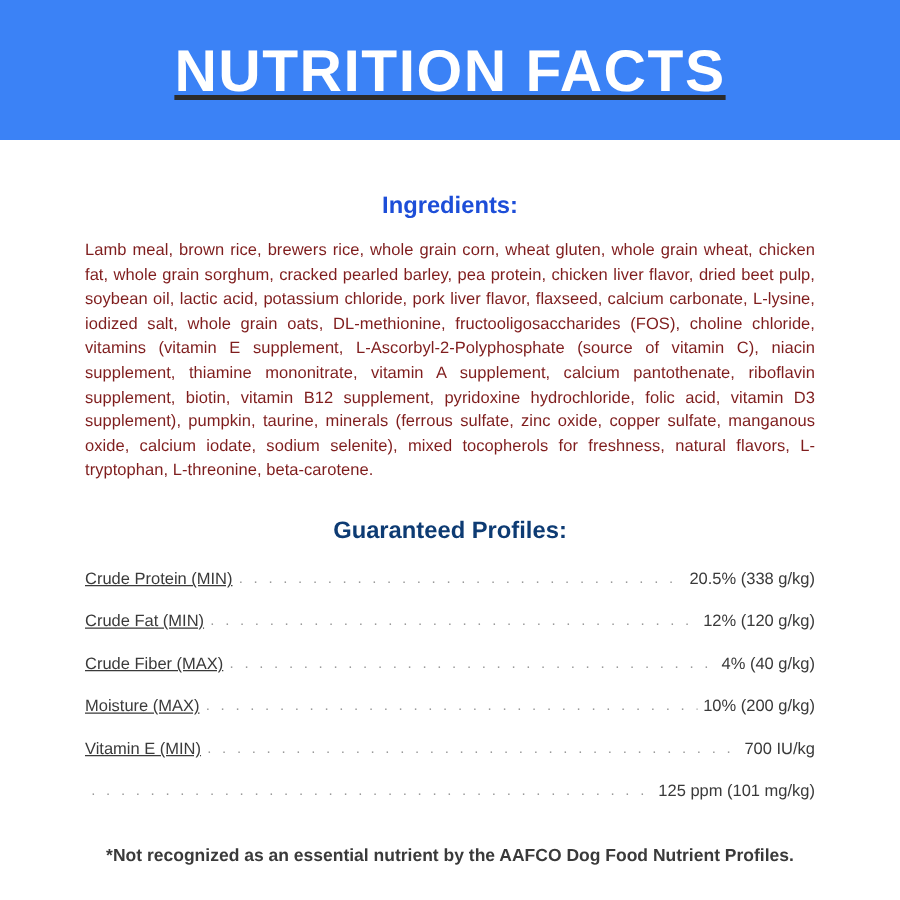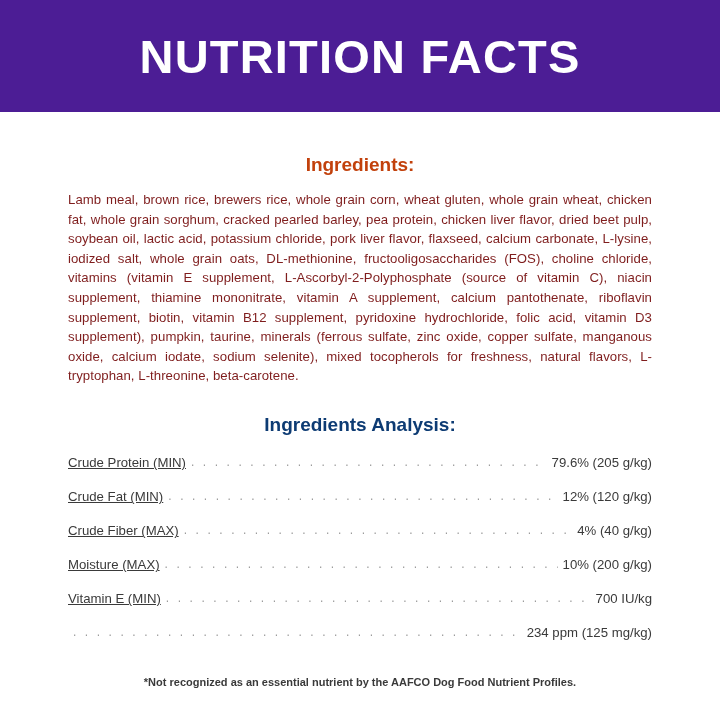--- a/index.html
+++ b/index.html
@@ -16,40 +16,41 @@
   }
   .page {
     width: 720px;
     height: 720px;
     position: relative;
     box-sizing: border-box;
   }
   .header-band {
     width: 100%;
     height: 112px;
-    background: #4c1d95;
+    background: #3b82f6;
     display: flex;
     align-items: center;
     justify-content: center;
+    text-decoration: underline;
   }
   .header-title {
     color: #ffffff;
     font-size: 47px;
     font-weight: bold;
     letter-spacing: 1.2px;
     line-height: 1;
     text-align: center;
     font-family: "Liberation Sans", sans-serif;
   }
   .content {
     padding: 0 68px;
     box-sizing: border-box;
   }
   .section-heading {
-    color: #c2410c;
+    color: #1d4ed8;
     font-size: 19px;
     font-weight: bold;
     text-align: center;
     margin-top: 42px;
     margin-bottom: 14px;
   }
   .ingredients-text {
     font-size: 13.2px;
     line-height: 19.6px;
     text-align: justify;
@@ -90,47 +91,47 @@
     position: relative;
     top: -1px;
   }
   .analysis-row .value {
     white-space: nowrap;
     text-align: right;
   }
   .footnote {
     margin-top: 26px;
     text-align: center;
-    font-size: 11px;
+    font-size: 14px;
     color: #3a3a3a;
     font-weight: bold;
   }
 </style>
 </head>
 <body>
 
 <div class="page">
 
   <div class="header-band">
     <div class="header-title">NUTRITION FACTS</div>
   </div>
 
   <div class="content">
 
     <div class="section-heading">Ingredients:</div>
     <div class="ingredients-text">Lamb meal, brown rice, brewers rice, whole grain corn, wheat gluten, whole grain wheat, chicken fat, whole grain sorghum, cracked pearled barley, pea protein, chicken liver flavor, dried beet pulp, soybean oil, lactic acid, potassium chloride, pork liver flavor, flaxseed, calcium carbonate, L-lysine, iodized salt, whole grain oats, DL-methionine, fructooligosaccharides (FOS), choline chloride, vitamins (vitamin E supplement, L-Ascorbyl-2-Polyphosphate (source of vitamin C), niacin supplement, thiamine mononitrate, vitamin A supplement, calcium pantothenate, riboflavin supplement, biotin, vitamin B12 supplement, pyridoxine hydrochloride, folic acid, vitamin D3 supplement), pumpkin, taurine, minerals (ferrous sulfate, zinc oxide, copper sulfate, manganous oxide, calcium iodate, sodium selenite), mixed tocopherols for freshness, natural flavors, L-tryptophan, L-threonine, beta-carotene.</div>
 
-    <div class="analysis-heading">Ingredients Analysis:</div>
+    <div class="analysis-heading">Guaranteed Profiles:</div>
 
     <div class="analysis-list">
 
       <div class="analysis-row">
         <span class="label">Crude Protein (MIN)</span>
         <span class="dots">. . . . . . . . . . . . . . . . . . . . . . . . . . . . . . . . . . . . . . . . . . . . . . . . . . . . . . . . . . . . . . . . . . . . . . . . . . . . . . . . . . . . . . . . . . . . . . . . . . . . . . . . . . . . . . . .</span>
-        <span class="value">79.6% (205 g/kg)</span>
+        <span class="value">20.5% (338 g/kg)</span>
       </div>
 
       <div class="analysis-row">
         <span class="label">Crude Fat (MIN)</span>
         <span class="dots">. . . . . . . . . . . . . . . . . . . . . . . . . . . . . . . . . . . . . . . . . . . . . . . . . . . . . . . . . . . . . . . . . . . . . . . . . . . . . . . . . . . . . . . . . . . . . . . . . . . . . . . . . . . . . . . .</span>
         <span class="value">12% (120 g/kg)</span>
       </div>
 
       <div class="analysis-row">
         <span class="label">Crude Fiber (MAX)</span>
@@ -145,21 +146,21 @@
       </div>
 
       <div class="analysis-row">
         <span class="label">Vitamin E (MIN)</span>
         <span class="dots">. . . . . . . . . . . . . . . . . . . . . . . . . . . . . . . . . . . . . . . . . . . . . . . . . . . . . . . . . . . . . . . . . . . . . . . . . . . . . . . . . . . . . . . . . . . . . . . . . . . . . . . . . . . . . . . .</span>
         <span class="value">700 IU/kg</span>
       </div>
 
       <div class="analysis-row">
         <span class="dots">. . . . . . . . . . . . . . . . . . . . . . . . . . . . . . . . . . . . . . . . . . . . . . . . . . . . . . . . . . . . . . . . . . . . . . . . . . . . . . . . . . . . . . . . . . . . . . . . . . . . . . . . . . . . . . . .</span>
-        <span class="value">234 ppm (125 mg/kg)</span>
+        <span class="value">125 ppm (101 mg/kg)</span>
       </div>
 
     </div>
 
     <div class="footnote">*Not recognized as an essential nutrient by the AAFCO Dog Food Nutrient Profiles.</div>
 
   </div>
 </div>
 
 </body></html>

